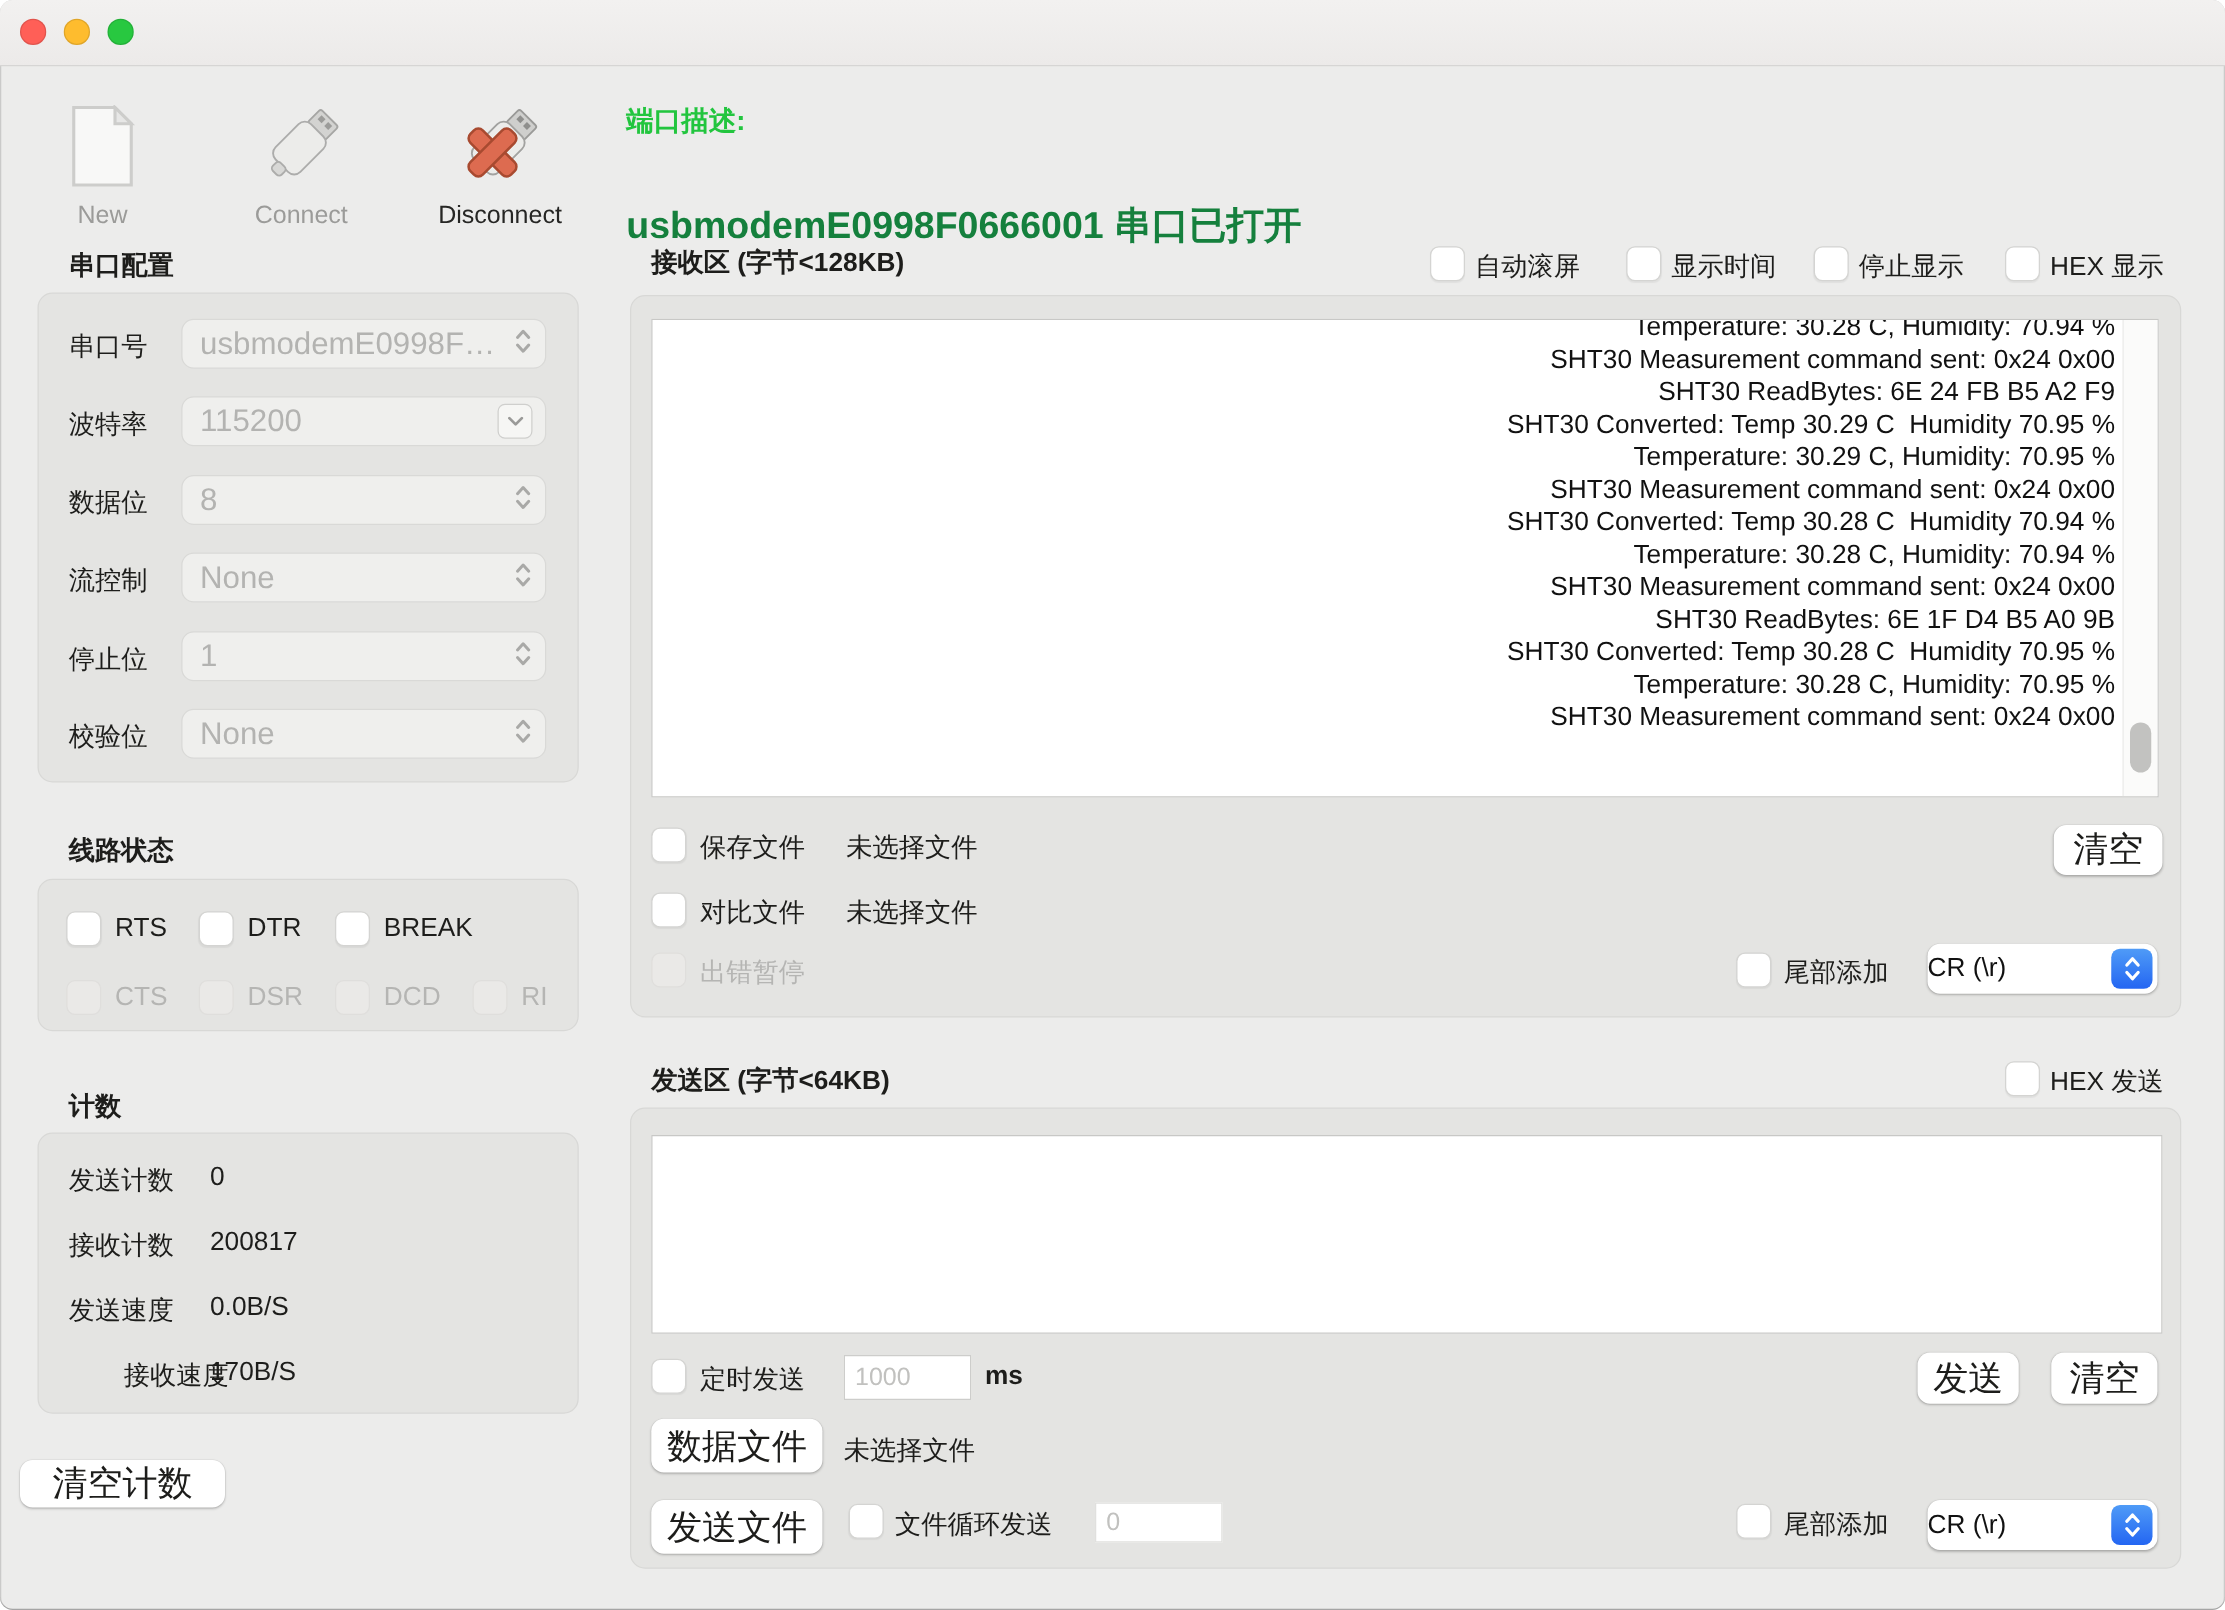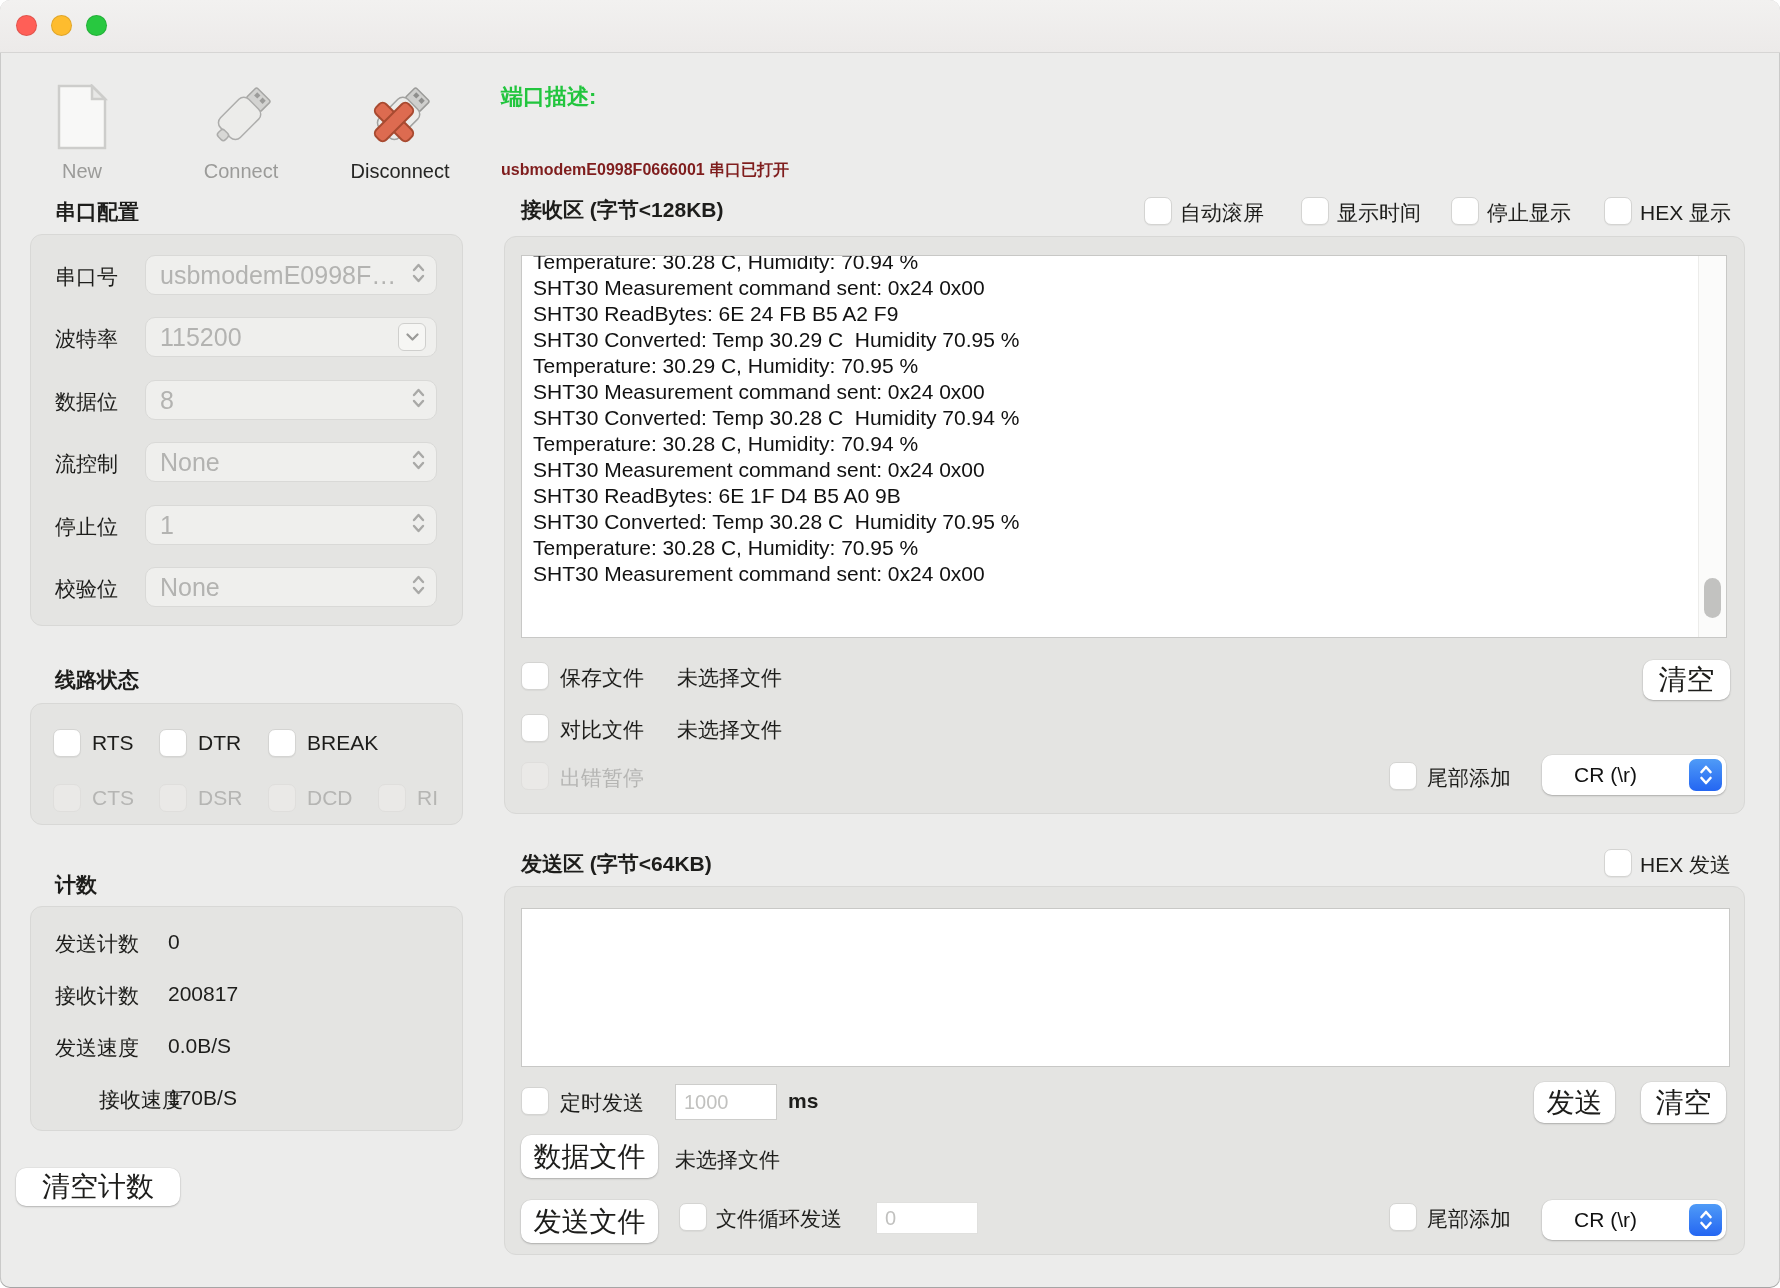--- a/index.html
+++ b/index.html
@@ -10,21 +10,21 @@
   .titlebar{left:0;top:0;width:1780px;height:52px;background:linear-gradient(#f2f1f0,#eceae9);border-bottom:1px solid #d6d5d4;}
   .light{width:21px;height:21px;border-radius:50%;top:15px;}
   .light.red{left:16px;background:#ff5f57;box-shadow:inset 0 0 0 1px rgba(0,0,0,.12);}
   .light.yellow{left:51px;background:#febc2e;box-shadow:inset 0 0 0 1px rgba(0,0,0,.12);}
   .light.green{left:86px;background:#28c840;box-shadow:inset 0 0 0 1px rgba(0,0,0,.12);}
   
   .toolitem{top:84px;text-align:center;}
   .toollabel{font-size:20px;color:#9b9b99;margin-top:6px;}
   .toollabel.enabled{color:#262624;}
   .port-desc{font-size:22px;font-weight:700;color:#22c53e;}
-  .port-status{font-size:16px;font-weight:700;color:#7f1d1d;}
+  .port-status{font-size:30px;font-weight:700;color:#15803d;}
   
   .sect{font-size:21px;font-weight:700;color:#1d1d1b;}
   
   .group{background:#e4e4e2;border:1px solid #d8d8d6;border-radius:12px;box-sizing:border-box;}
   
   .cfg-label{font-size:21px;color:#1d1d1b;}
   .select{box-sizing:border-box;height:40px;background:#efefed;border:1px solid #d9d9d7;border-radius:10px;
           display:flex;align-items:center;padding:0 10px 0 14px;}
   .select .val{font-size:25px;color:#b3b3b1;flex:1;white-space:nowrap;overflow:hidden;}
   .combo-btn{width:26px;height:26px;border-radius:6px;background:#f6f6f4;border:1px solid #cfcfcd;display:flex;align-items:center;justify-content:center;}
@@ -41,21 +41,21 @@
        display:flex;align-items:center;justify-content:center;
        box-shadow:0 1px 2px rgba(0,0,0,.22), 0 0 0 0.5px rgba(0,0,0,.06);}
   
   .textarea{background:#fff;border:1px solid #c8c8c6;box-sizing:border-box;overflow:hidden;}
   .log-line{font-size:21px;line-height:26px;color:#111;white-space:pre;}
   
   .sb-track{background:#fbfbfa;border-left:1px solid #ececea;}
   .sb-thumb{background:#c2c2c0;border-radius:9px;}
   
   .popup{box-sizing:border-box;height:40px;background:#fff;border-radius:10px;display:flex;align-items:center;
-         padding:0 4px 0 32px;box-shadow:0 1px 2px rgba(0,0,0,.22), 0 0 0 0.5px rgba(0,0,0,.06);gap:24px;}
+         padding:0 4px 0 0;box-shadow:0 1px 2px rgba(0,0,0,.22), 0 0 0 0.5px rgba(0,0,0,.06);gap:24px;}
   .popup .val{flex:1;font-size:21px;color:#111;}
   .popup .blue{width:33px;height:32px;border-radius:7px;background:linear-gradient(#4f9bf7,#2466f2);
                display:flex;align-items:center;justify-content:center;}
   
   .input{box-sizing:border-box;background:#fff;border:1px solid #cdcdcb;font-size:20px;color:#1d1d1b;padding:0 8px;outline:none;}
   .input::placeholder{color:#c1c1bf;}
   .plain{font-size:21px;color:#1d1d1b;}
 </style>
 </head>
 <body>
@@ -218,21 +218,21 @@
   <span class="abs cb" style="left:1301px;top:197px;"></span>
   <span class="abs cb-label" style="left:1337px;top:199px;">显示时间</span>
   <span class="abs cb" style="left:1451px;top:197px;"></span>
   <span class="abs cb-label" style="left:1487px;top:199px;">停止显示</span>
   <span class="abs cb" style="left:1604px;top:197px;"></span>
   <span class="abs cb-label" style="left:1640px;top:199px;">HEX 显示</span>
 
   <div class="abs group" style="left:504px;top:236px;width:1241px;height:578px;"></div>
 
   <div class="abs textarea" style="left:521px;top:255px;width:1206px;height:383px;">
-    <div class="abs" style="left:11px;top:-7px;right:34px;">
+    <div class="abs" style="left:11px;top:-7px;right:34px;text-align:right;">
       <div class="log-line">Temperature: 30.28 C, Humidity: 70.94 %</div>
       <div class="log-line">SHT30 Measurement command sent: 0x24 0x00</div>
       <div class="log-line">SHT30 ReadBytes: 6E 24 FB B5 A2 F9</div>
       <div class="log-line">SHT30 Converted: Temp 30.29 C  Humidity 70.95 %</div>
       <div class="log-line">Temperature: 30.29 C, Humidity: 70.95 %</div>
       <div class="log-line">SHT30 Measurement command sent: 0x24 0x00</div>
       <div class="log-line">SHT30 Converted: Temp 30.28 C  Humidity 70.94 %</div>
       <div class="log-line">Temperature: 30.28 C, Humidity: 70.94 %</div>
       <div class="log-line">SHT30 Measurement command sent: 0x24 0x00</div>
       <div class="log-line">SHT30 ReadBytes: 6E 1F D4 B5 A0 9B</div>

